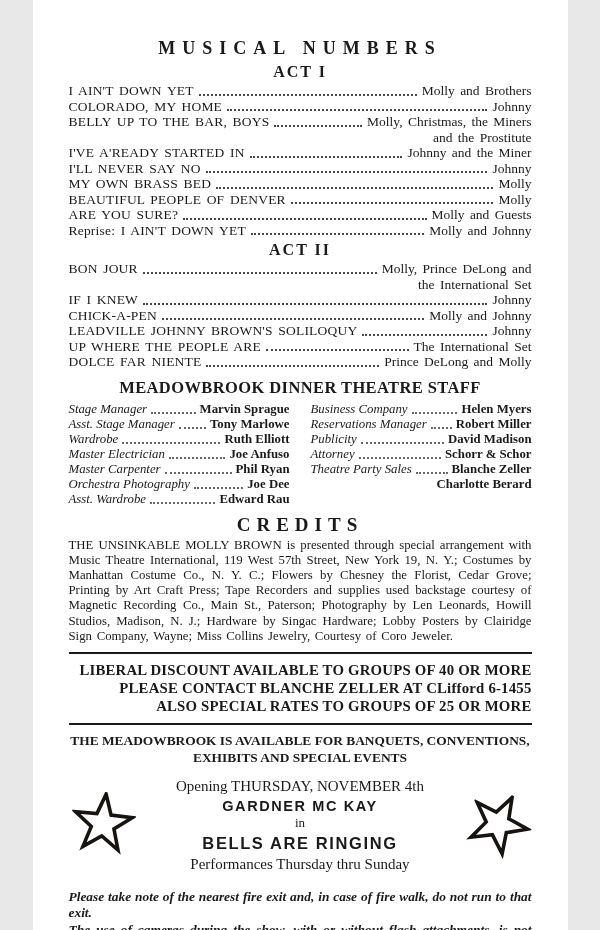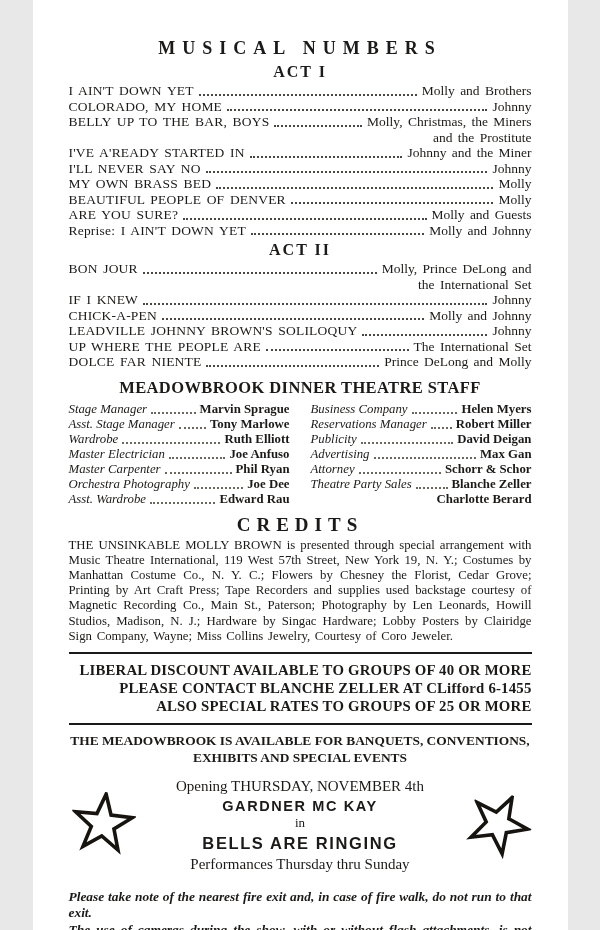--- a/index.html
+++ b/index.html
@@ -184,26 +184,21 @@
         <span class="staff-name">Helen Myers</span>
       </div>
       <div class="staff-row">
         <span class="staff-role">Reservations Manager</span>
         <span class="staff-leader"></span>
         <span class="staff-name">Robert Miller</span>
       </div>
       <div class="staff-row">
         <span class="staff-role">Publicity</span>
         <span class="staff-leader"></span>
-        <span class="staff-name">David Deigan</span>
-      </div>
-      <div class="staff-row">
-        <span class="staff-role">Advertising</span>
-        <span class="staff-leader"></span>
-        <span class="staff-name">Max Gan</span>
+        <span class="staff-name">David Madison</span>
       </div>
       <div class="staff-row">
         <span class="staff-role">Attorney</span>
         <span class="staff-leader"></span>
         <span class="staff-name">Schorr &amp; Schor</span>
       </div>
       <div class="staff-row">
         <span class="staff-role">Theatre Party Sales</span>
         <span class="staff-leader"></span>
         <span class="staff-name">Blanche Zeller</span>

